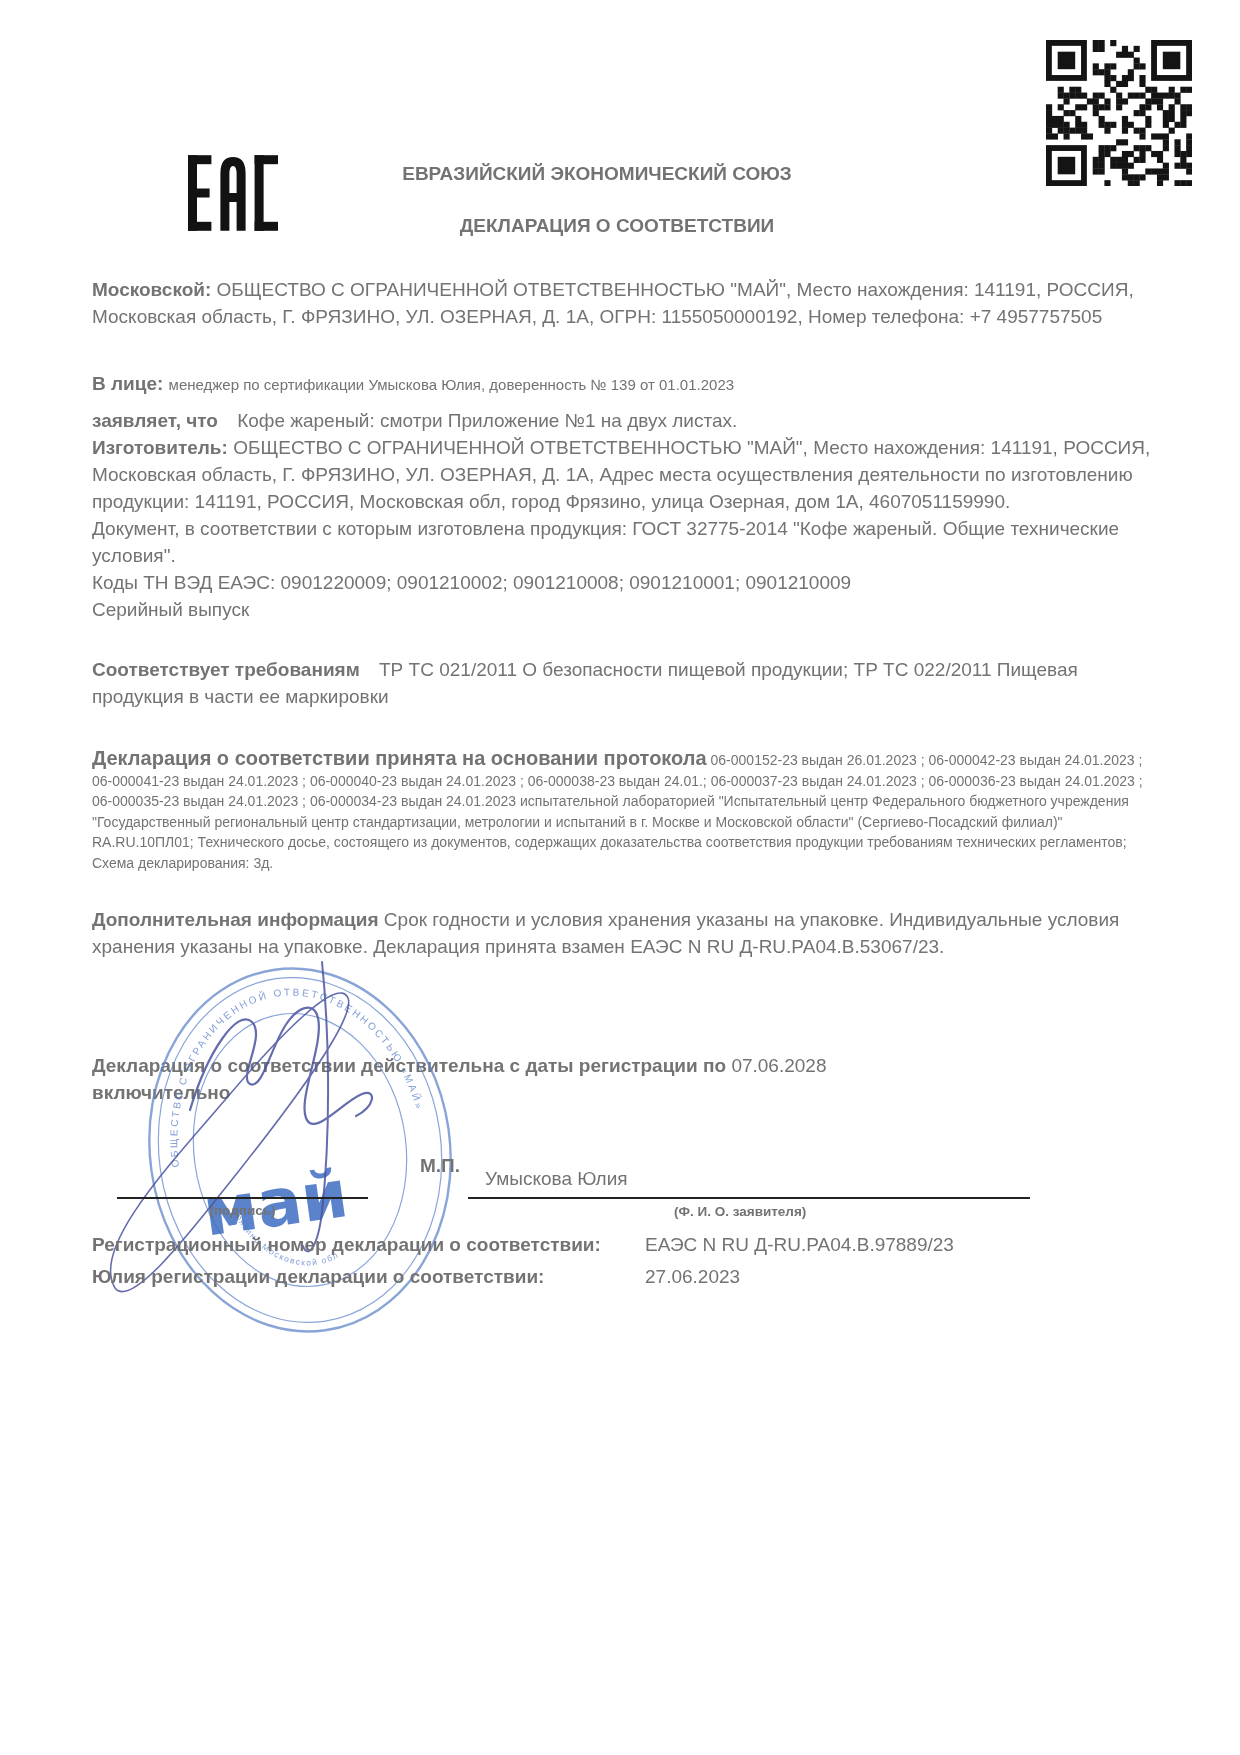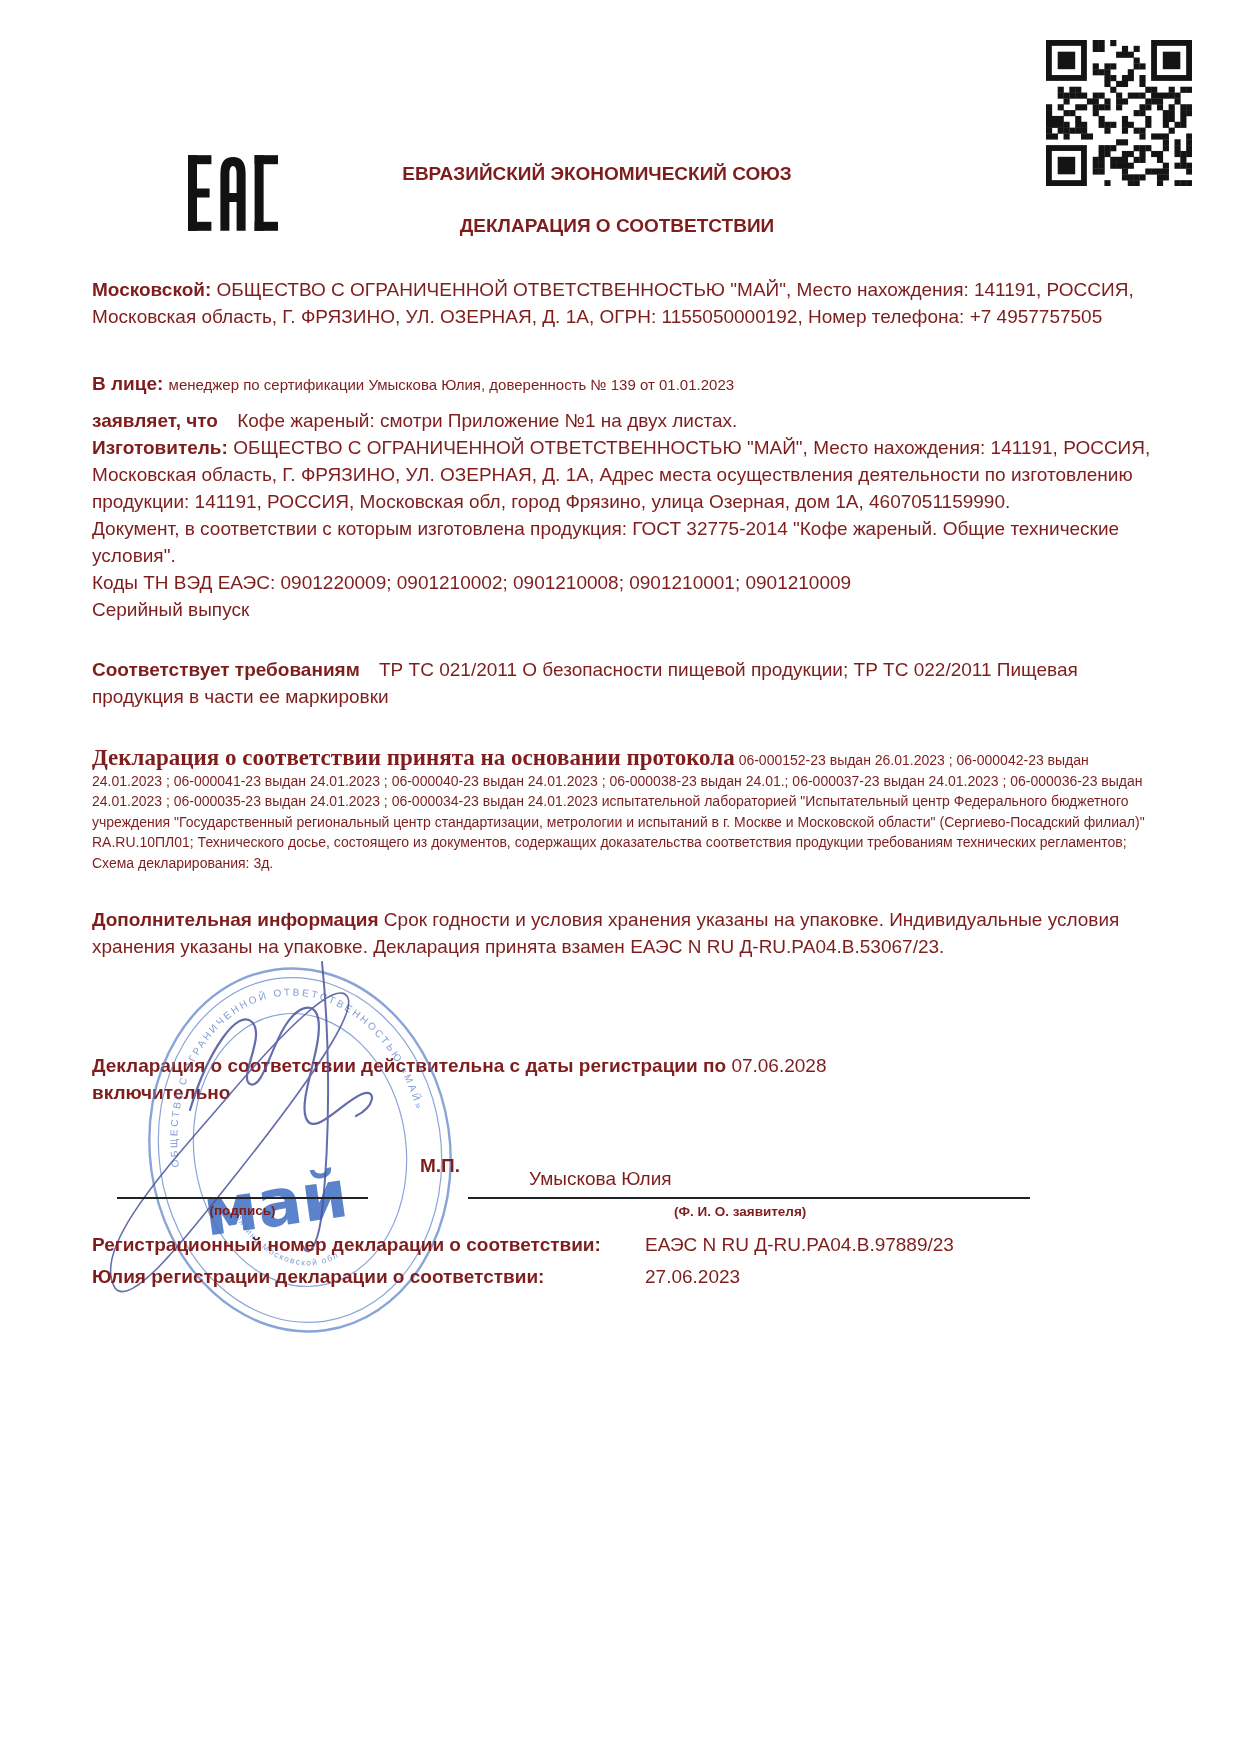--- a/index.html
+++ b/index.html
@@ -1,25 +1,25 @@
 <!DOCTYPE html>
 <html><head>
 <meta charset="utf-8">
 <style>
   html,body{margin:0;padding:0;background:#ffffff;}
   .page{position:relative;width:1240px;height:1755px;background:#fff;overflow:hidden;
-        font-family:"Liberation Sans",sans-serif;color:#7f1d1d;}
+        font-family:"Liberation Sans",sans-serif;color:#737373;}
   .abs{position:absolute;}
   .b{font-weight:bold;}
   .body-text{font-size:19px;line-height:27px;width:1062px;left:92px;}
   .title{left:0;width:1194px;text-align:center;font-size:19px;font-weight:bold;line-height:27px;}
   .gap{margin-left:14px;}
   .small-inline{font-size:15px;}
   .protocol{font-size:14px;line-height:20.5px;}
-  .protocol .lead{font-size:23px;font-family:Liberation Serif, serif;}
+  .protocol .lead{font-size:20px;}
   .caption{font-size:13.5px;font-weight:bold;line-height:16px;}
   .sig-line{border-top:2px solid #222;height:0;}
   .reg-label{font-size:19px;font-weight:bold;line-height:27px;}
   .reg-value{font-size:19px;line-height:27px;}
 </style>
 </head>
 <body>
 
 <div class="page">
 
@@ -318,21 +318,21 @@
     </g>
     <text x="106" y="272" font-size="66" font-weight="bold" fill="#4472c4" opacity="0.88" transform="rotate(-8 210 200)" font-family="DejaVu Sans, sans-serif">май</text>
     <g stroke="#4b539f" fill="none" opacity="0.85" stroke-width="1.6" stroke-linecap="round">
       <path d="M 25,338 C 2,300 70,225 135,150 C 190,85 248,25 258,48 C 266,68 205,150 148,222 C 105,276 42,360 25,338 Z"></path>
       <path stroke-width="2.2" d="M 100,160 C 118,100 148,58 162,72 C 176,86 148,128 160,134 C 172,140 180,100 195,76 C 207,57 224,50 228,68 C 234,94 208,148 216,168 C 224,188 252,152 272,144 C 288,138 284,158 266,166"></path>
       <path stroke-width="2" d="M 232,12 C 238,70 242,170 232,262 C 228,296 218,310 213,296"></path>
     </g>
   </svg>
 
   <div class="abs b" style="left:420px;top:1155px;font-size:19px;">М.П.</div>
-  <div class="abs" style="left:485px;top:1168px;font-size:19px;margin-left:44px;">Умыскова  Юлия</div>
+  <div class="abs" style="left:485px;top:1168px;font-size:19px;">Умыскова  Юлия</div>
 
   <div class="abs sig-line" style="left:117px;top:1197px;width:251px;"></div>
   <div class="abs sig-line" style="left:468px;top:1197px;width:562px;"></div>
 
   <div class="abs caption" style="left:117px;top:1203px;width:251px;text-align:center;">(подпись)</div>
   <div class="abs caption" style="left:630px;top:1204px;margin-left:44px;">(Ф. И. О. заявителя)</div>
 
   <div class="abs reg-label" style="left:92px;top:1231px;">Регистрационный номер декларации о соответствии:</div>
   <div class="abs reg-value" style="left:645px;top:1231px;">ЕАЭС N RU Д-RU.РА04.В.97889/23</div>
   <div class="abs reg-label" style="left:92px;top:1263px;">Юлия регистрации декларации о соответствии:</div>

